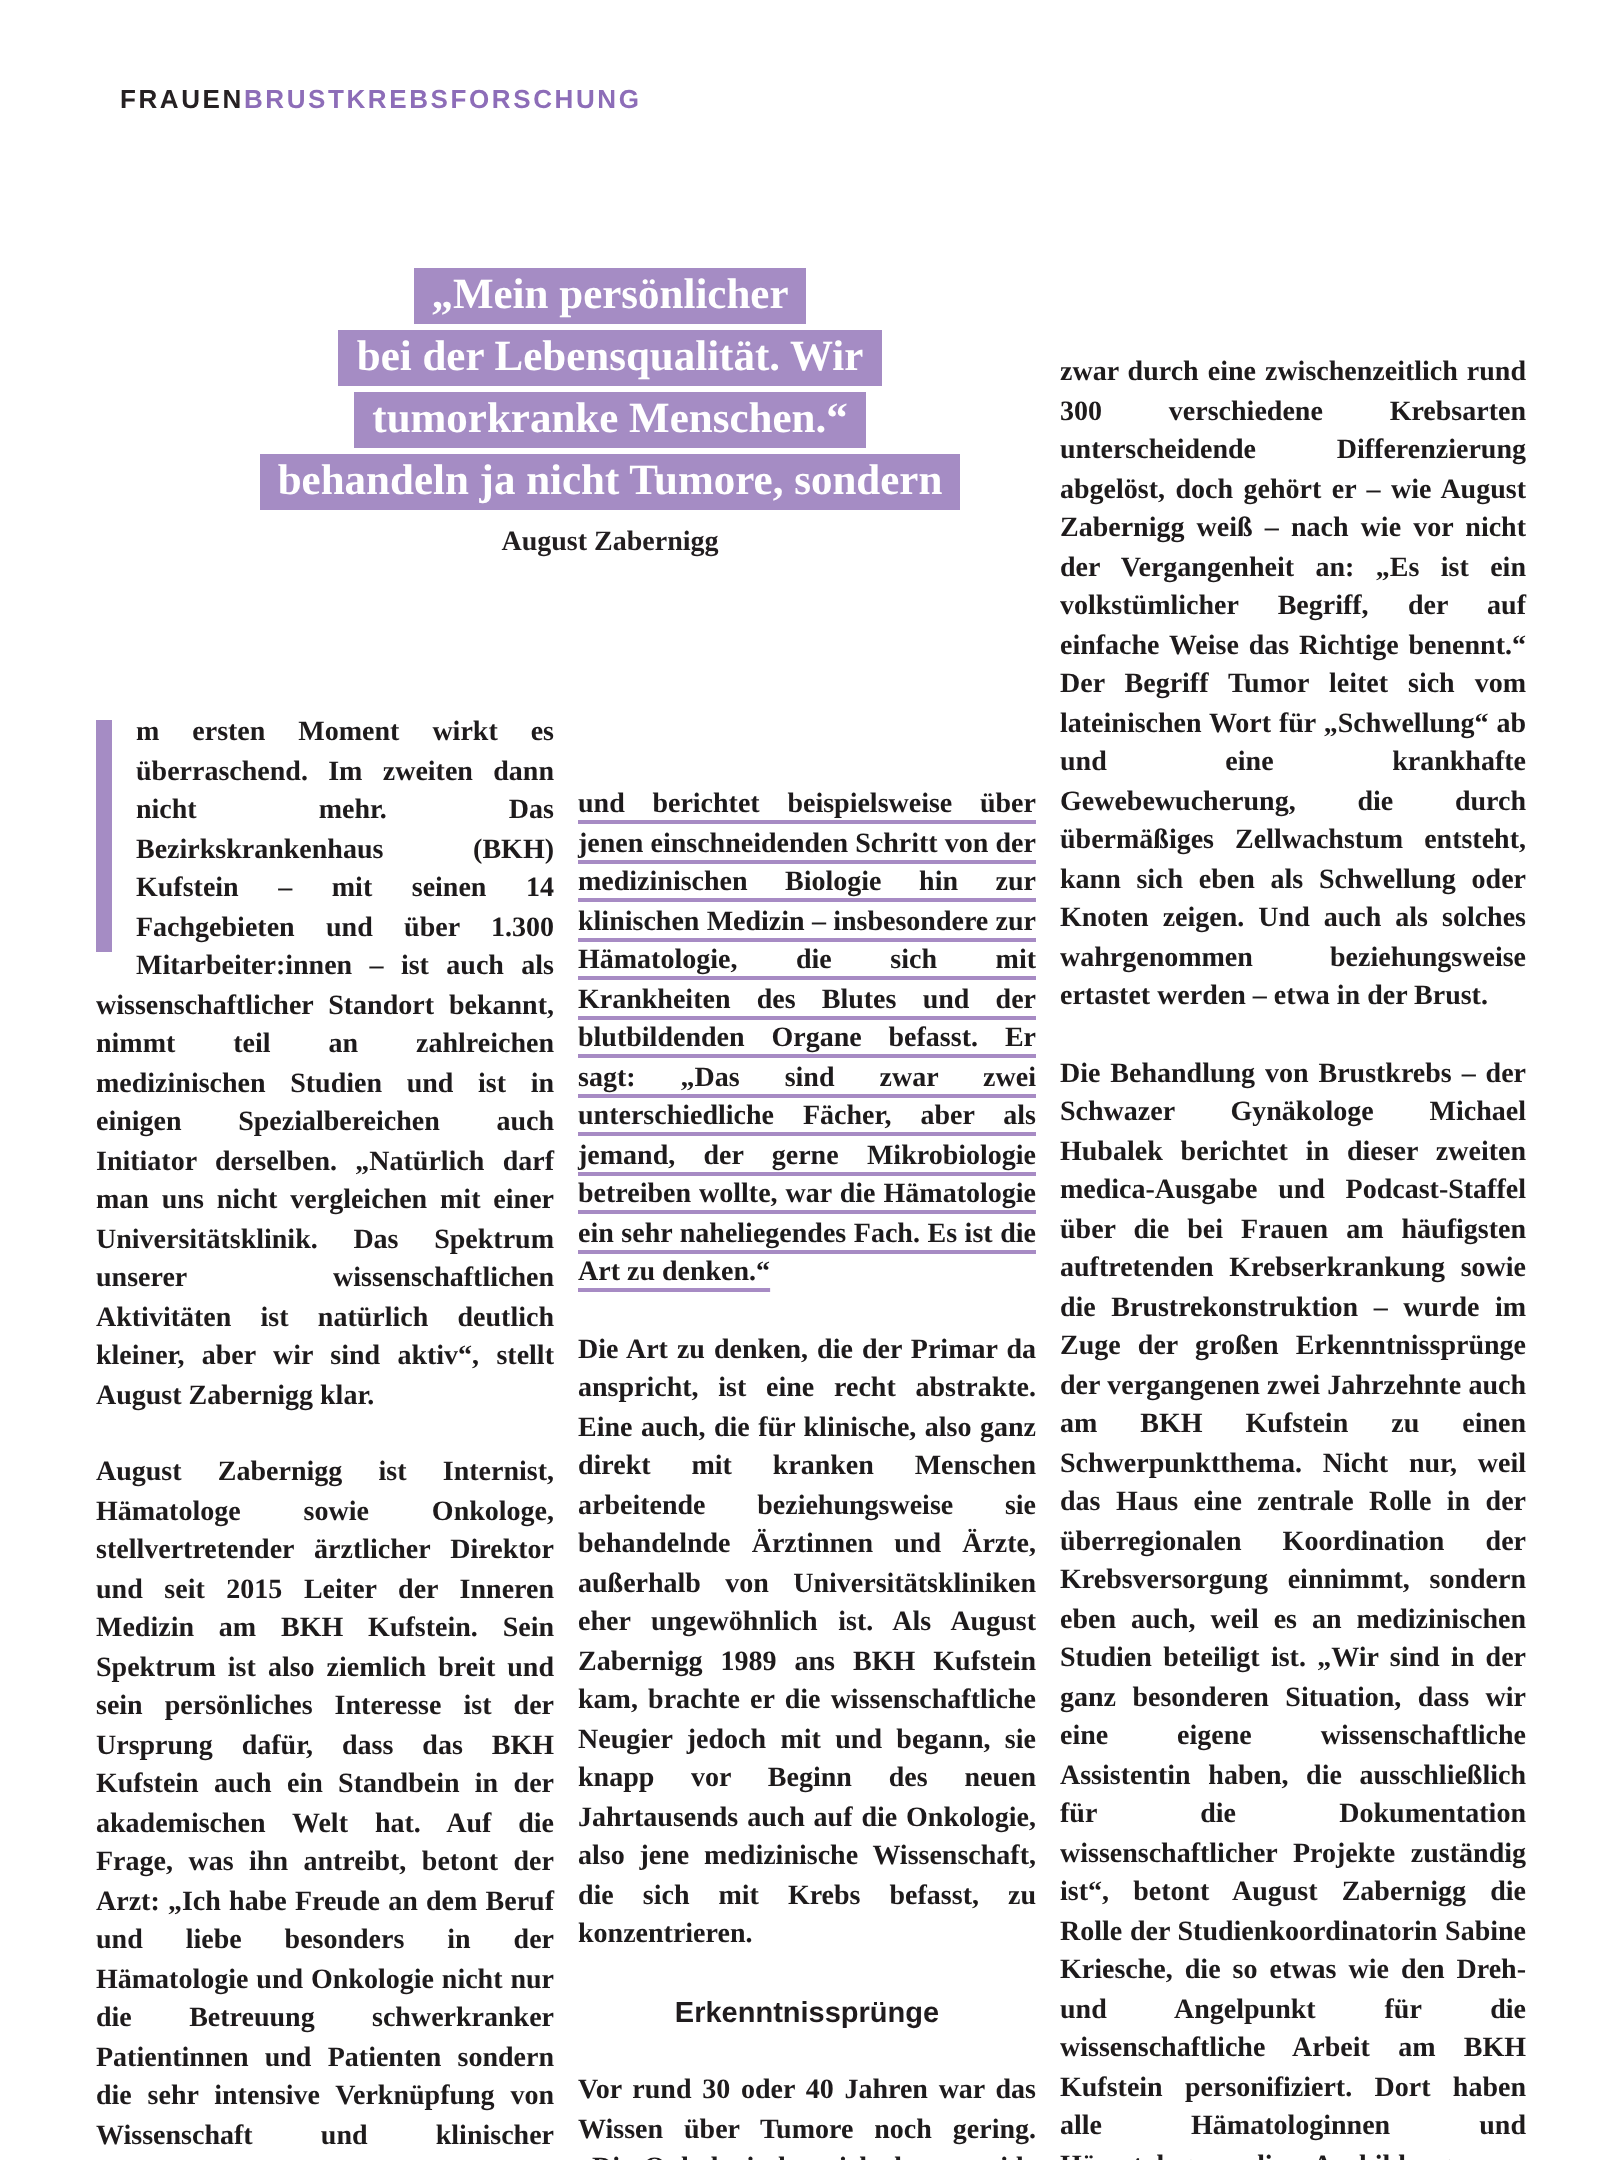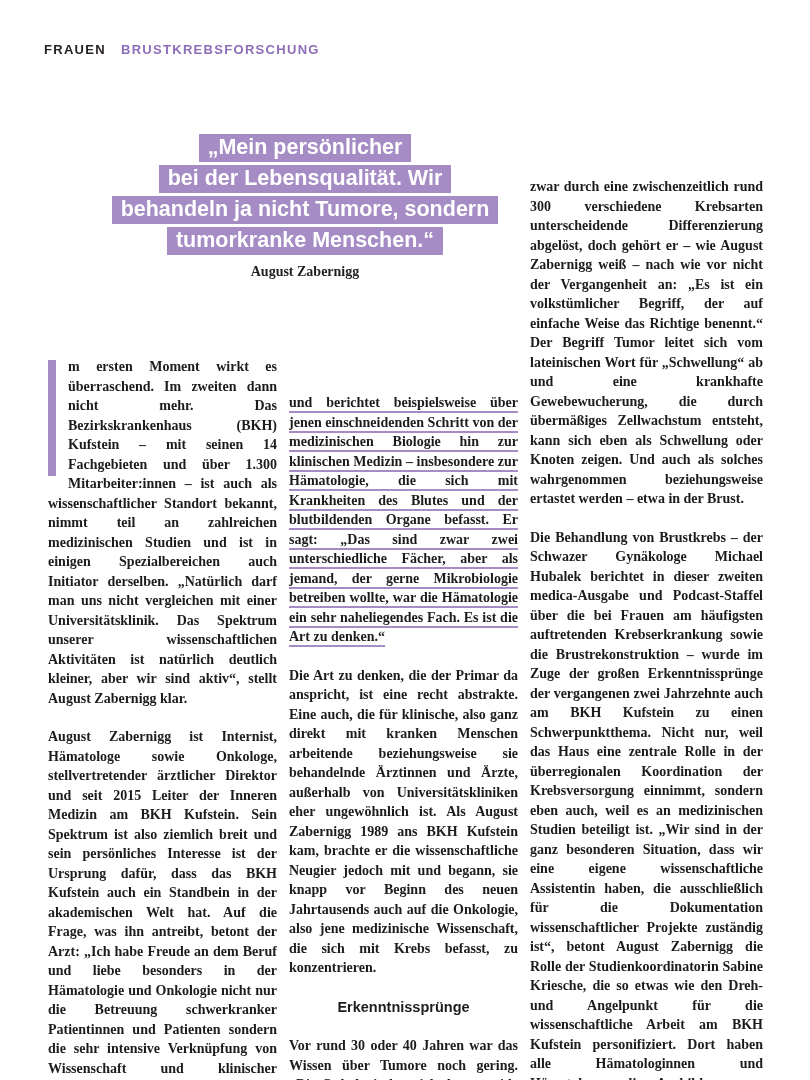--- a/index.html
+++ b/index.html
@@ -6,39 +6,39 @@
   html, body { background: #ffffff; }
   body { width: 810px; height: 1080px; position: relative; overflow: hidden; }
   .page {
     position: absolute; inset: 0;
     font-family: "Liberation Serif", serif;
     color: #1e1b1c;
   }
 
   
   .kicker {
-    position: absolute; left: 44px; top: 42px;
+    position: absolute; left: 60px; top: 42px;
     font-family: "Liberation Sans", sans-serif;
     font-weight: bold; font-size: 13px; letter-spacing: 1.3px;
-    display: flex; gap: 15px; white-space: nowrap;
+    display: flex; white-space: nowrap;
   }
   .kicker .section { color: #262123; }
   .kicker .topic   { color: #8d6db8; text-align: center; }
 
   
   .pull-quote {
     position: absolute; left: 55px; top: 134px; width: 500px;
     text-align: center;
   }
   .pq-line { margin: 0 0 3px 0; }
   .pq-line > span {
     display: inline-block;
     background: #a58cc4;
     color: #ffffff;
-    font-family: Liberation Sans, sans-serif;
+    font-family: Liberation Serif, serif;
     font-weight: bold;
     font-size: 21.5px;
     line-height: 22px;
     padding: 2px 9px 4px 9px;
     white-space: nowrap;
     text-align: right;
   }
   .pq-attribution {
     margin-top: 9px;
     font-family: "Liberation Serif", serif;
@@ -89,22 +89,22 @@
 <div class="page">
 
   <div class="kicker">
     <span class="section">FRAUEN</span>
     <span class="topic">BRUSTKREBSFORSCHUNG</span>
   </div>
 
   <div class="pull-quote">
     <div class="pq-line"><span>„Mein persönlicher</span></div>
     <div class="pq-line"><span>bei der Lebensqualität. Wir</span></div>
+    <div class="pq-line"><span>tumorkranke Menschen.“</span></div>
     <div class="pq-line"><span>behandeln ja nicht Tumore, sondern</span></div>
-    <div class="pq-line"><span>tumorkranke Menschen.“</span></div>
     <div class="pq-attribution">August Zabernigg</div>
   </div>
 
   <div class="col col-1">
     <div class="para">
       <span class="dropbar"></span><span>m ersten Moment wirkt es überraschend. Im zweiten dann nicht mehr. Das Bezirkskrankenhaus (BKH) Kufstein – mit seinen 14 Fachgebieten und über 1.300 Mitarbeiter:innen – ist auch als wissenschaftlicher Standort bekannt, nimmt teil an zahlreichen medizinischen Studien und ist in einigen Spezialbereichen auch Initiator derselben. „Natürlich darf man uns nicht vergleichen mit einer Universitätsklinik. Das Spektrum unserer wissenschaftlichen Aktivitäten ist natürlich deutlich kleiner, aber wir sind aktiv“, stellt August Zabernigg klar.</span>
     </div>
     <div class="para">August Zabernigg ist Internist, Hämatologe sowie Onkologe, stellvertretender ärztlicher Direktor und seit 2015 Leiter der Inneren Medizin am BKH Kufstein. Sein Spektrum ist also ziemlich breit und sein persönliches Interesse ist der Ursprung dafür, dass das BKH Kufstein auch ein Standbein in der akademischen Welt hat. Auf die Frage, was ihn antreibt, betont der Arzt: „Ich habe Freude an dem Beruf und liebe besonders in der Hämatologie und Onkologie nicht nur die Betreuung schwerkranker Patientinnen und Patienten sondern die sehr intensive Verknüpfung von Wissenschaft und klinischer Tätigkeit.“ Eine spannende Mischung ist das. Eine Kombination, die eine wichtige Brücke zwischen medizinischem Fortschritt und dem Krankenbett schlägt beziehungsweise Fragen, die sich in der praktischen Betreuung der Patient:innen stellen, in die Wissenschaft trägt.</div>
 
   </div>

